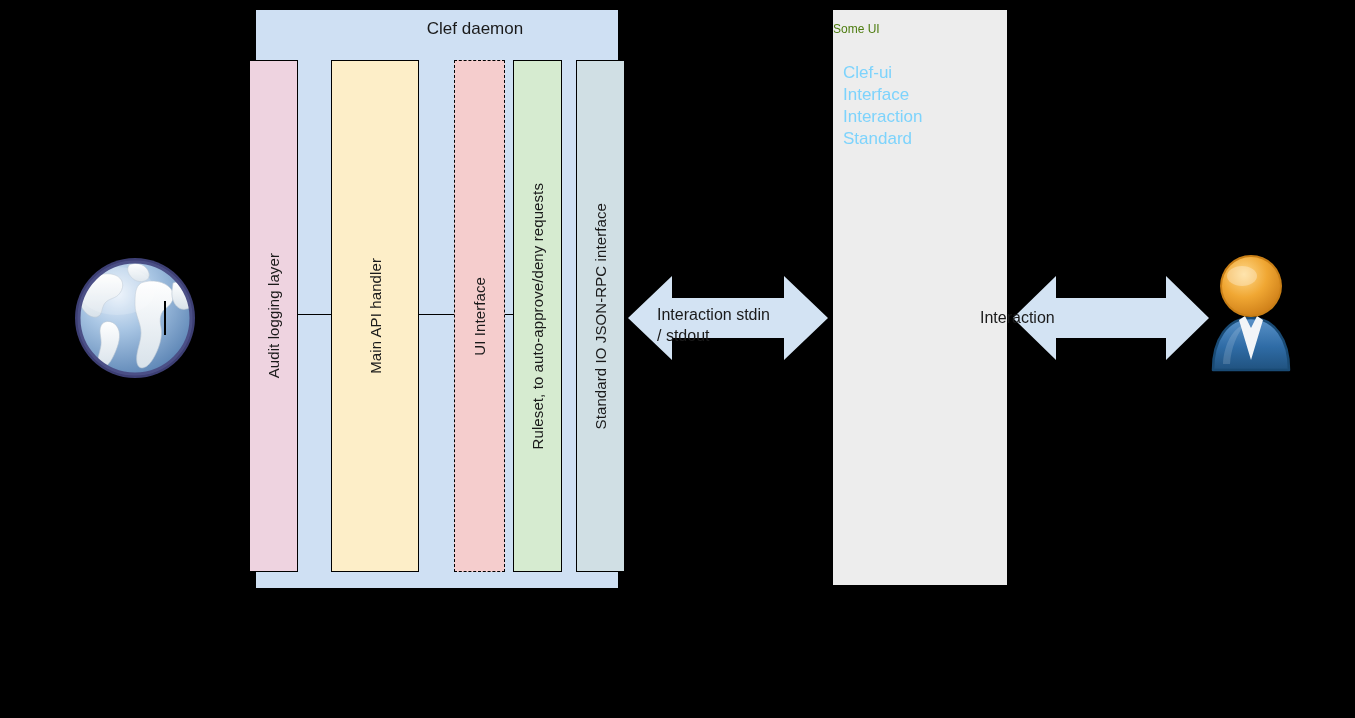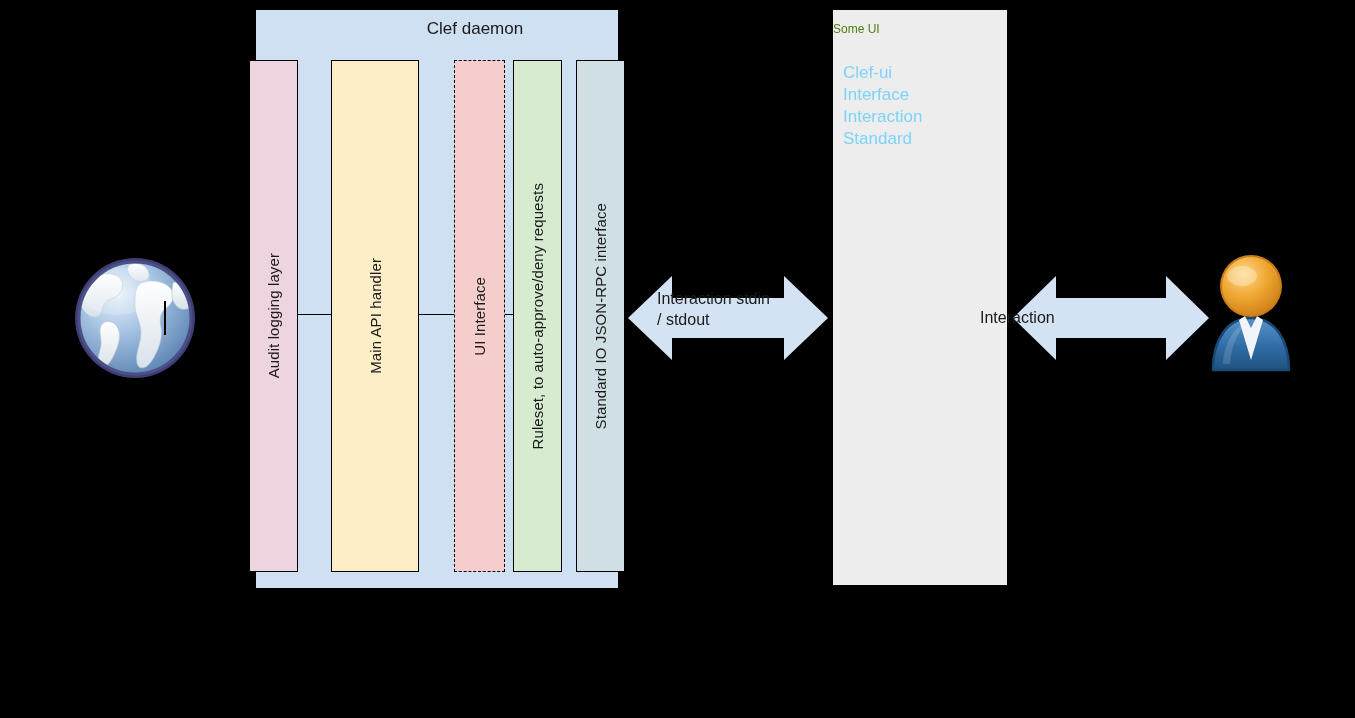--- a/index.html
+++ b/index.html
@@ -194,21 +194,21 @@
 
   <div class="vbox stdio">
     <span class="vlabel">Standard IO JSON-RPC interface</span>
   </div>
 
   <div class="arrow-wrap" style="left:628px; top:272px;">
     <svg width="200" height="92" viewBox="0 0 200 92">
       <polygon points="0,46 44,4 44,26 156,26 156,4 200,46 156,88 156,66 44,66 44,88" fill="#d3e3f3"></polygon>
     </svg>
   </div>
-  <div class="arrow-label" style="left:657px; top:288px; width:150px;">Interaction stdin
+  <div class="arrow-label" style="left:657px; top:304px; width:150px;">Interaction stdin
 / stdout</div>
 
   <div class="someui-box"></div>
   <div class="someui-title">Some UI</div>
   <div class="someui-list">
     <div>Clef-ui</div>
     <div>Interface</div>
     <div>Interaction</div>
     <div>Standard</div>
   </div>

